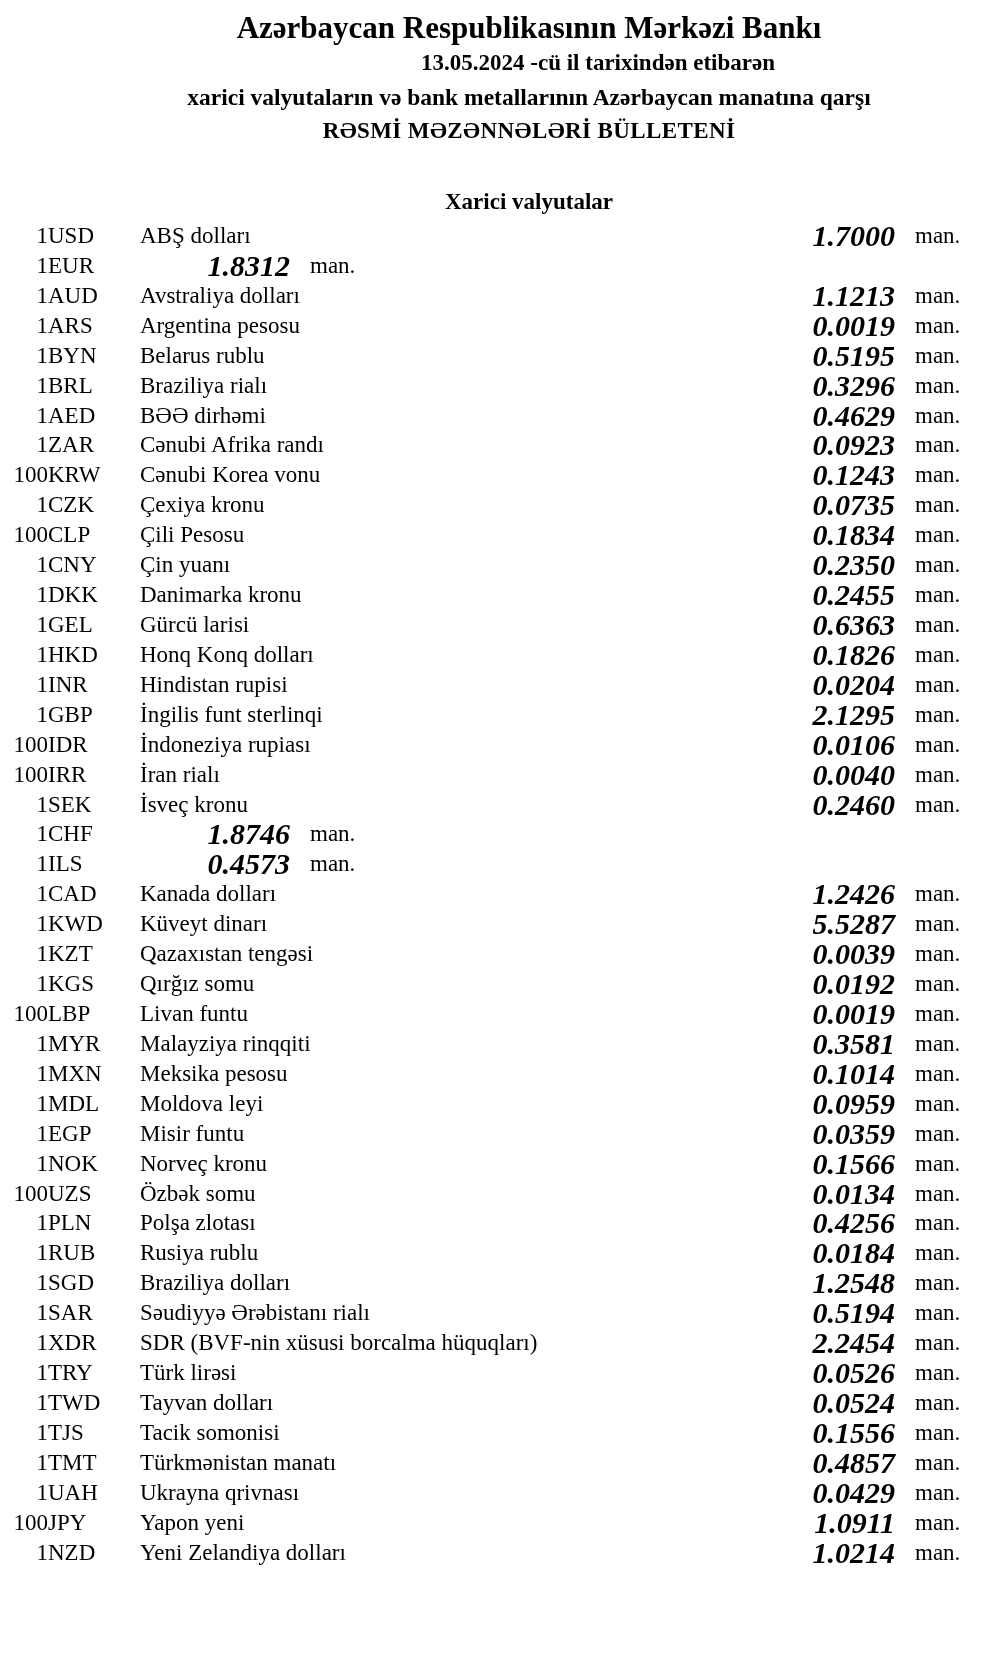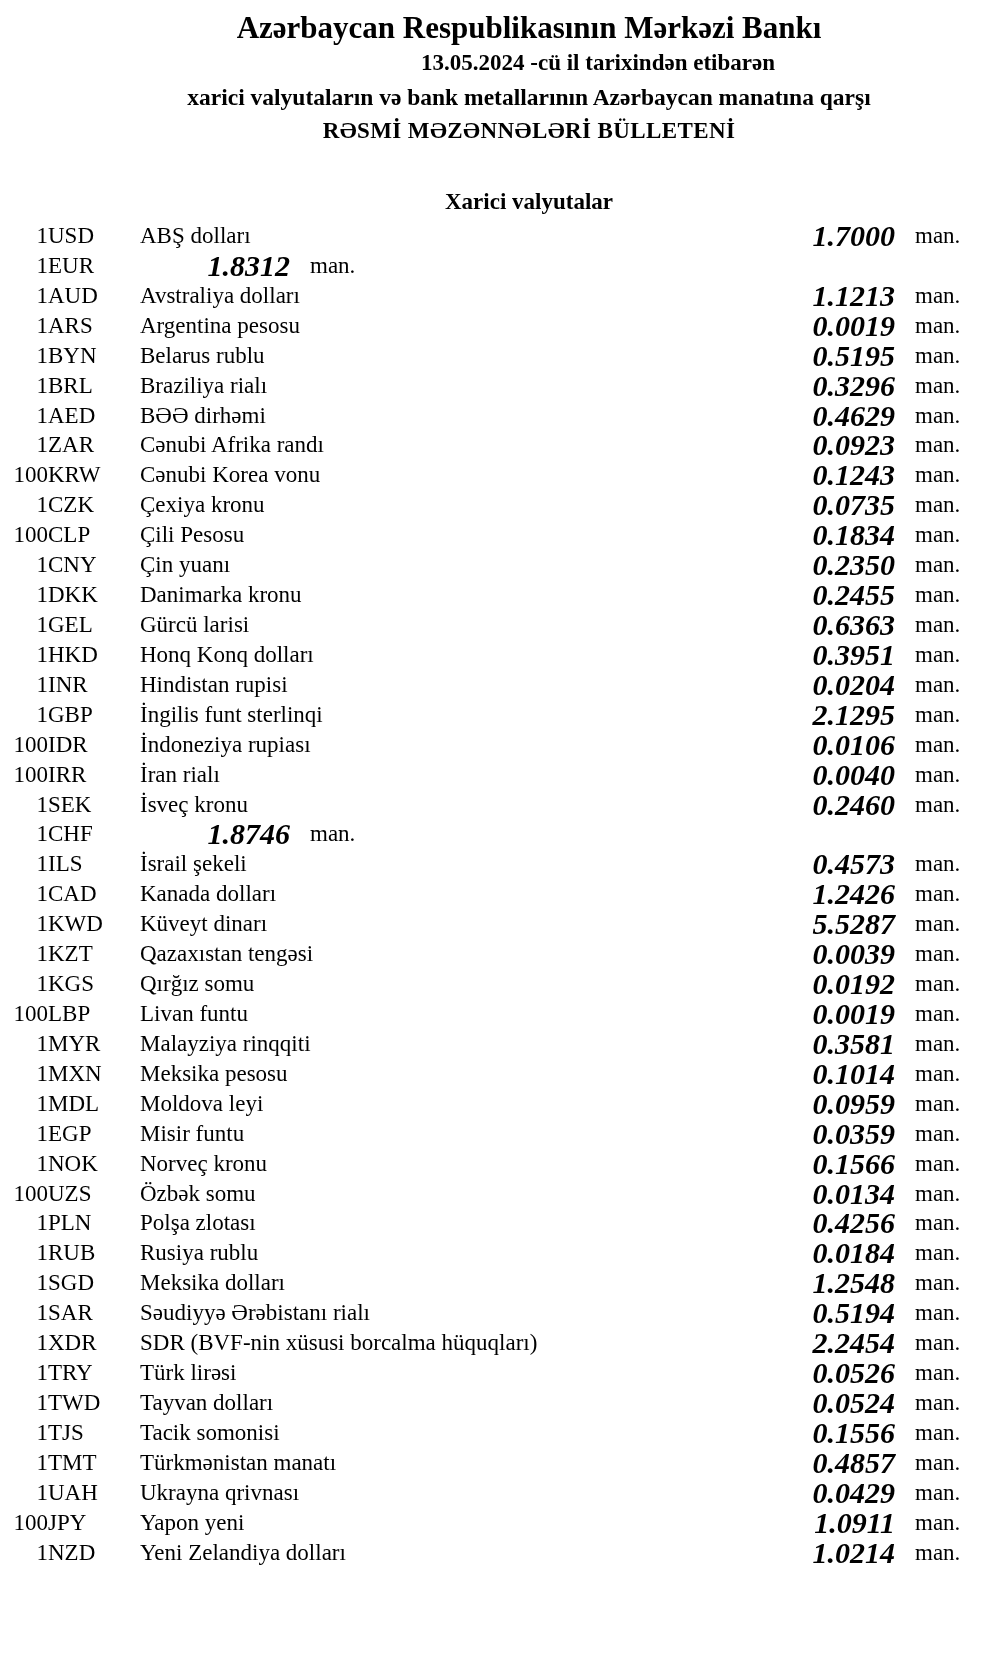--- a/index.html
+++ b/index.html
@@ -166,21 +166,21 @@
     <span class="c-code">GEL</span>
     <span class="c-name">Gürcü larisi</span>
     <span class="c-rate">0.6363</span>
     <span class="c-unit">man.</span>
   </div>
 
   <div class="row">
     <span class="c-qty">1</span>
     <span class="c-code">HKD</span>
     <span class="c-name">Honq Konq dolları</span>
-    <span class="c-rate">0.3951</span>
+    <span class="c-rate">0.1826</span>
     <span class="c-unit">man.</span>
   </div>
 
   <div class="row">
     <span class="c-qty">1</span>
     <span class="c-code">INR</span>
     <span class="c-name">Hindistan rupisi</span>
     <span class="c-rate">0.0204</span>
     <span class="c-unit">man.</span>
   </div>
@@ -220,21 +220,20 @@
   <div class="row">
     <span class="c-qty">1</span>
     <span class="c-code">CHF</span>
     <span class="c-rate">1.8746</span>
     <span class="c-unit">man.</span>
   </div>
 
   <div class="row">
     <span class="c-qty">1</span>
     <span class="c-code">ILS</span>
-    <span class="c-name">İsrail şekeli</span>
     <span class="c-rate">0.4573</span>
     <span class="c-unit">man.</span>
   </div>
 
   <div class="row">
     <span class="c-qty">1</span>
     <span class="c-code">CAD</span>
     <span class="c-name">Kanada dolları</span>
     <span class="c-rate">1.2426</span>
     <span class="c-unit">man.</span>
@@ -332,21 +331,21 @@
     <span class="c-qty">1</span>
     <span class="c-code">RUB</span>
     <span class="c-name">Rusiya rublu</span>
     <span class="c-rate">0.0184</span>
     <span class="c-unit">man.</span>
   </div>
 
   <div class="row">
     <span class="c-qty">1</span>
     <span class="c-code">SGD</span>
-    <span class="c-name">Meksika dolları</span>
+    <span class="c-name">Braziliya dolları</span>
     <span class="c-rate">1.2548</span>
     <span class="c-unit">man.</span>
   </div>
 
   <div class="row">
     <span class="c-qty">1</span>
     <span class="c-code">SAR</span>
     <span class="c-name">Səudiyyə Ərəbistanı rialı</span>
     <span class="c-rate">0.5194</span>
     <span class="c-unit">man.</span>

